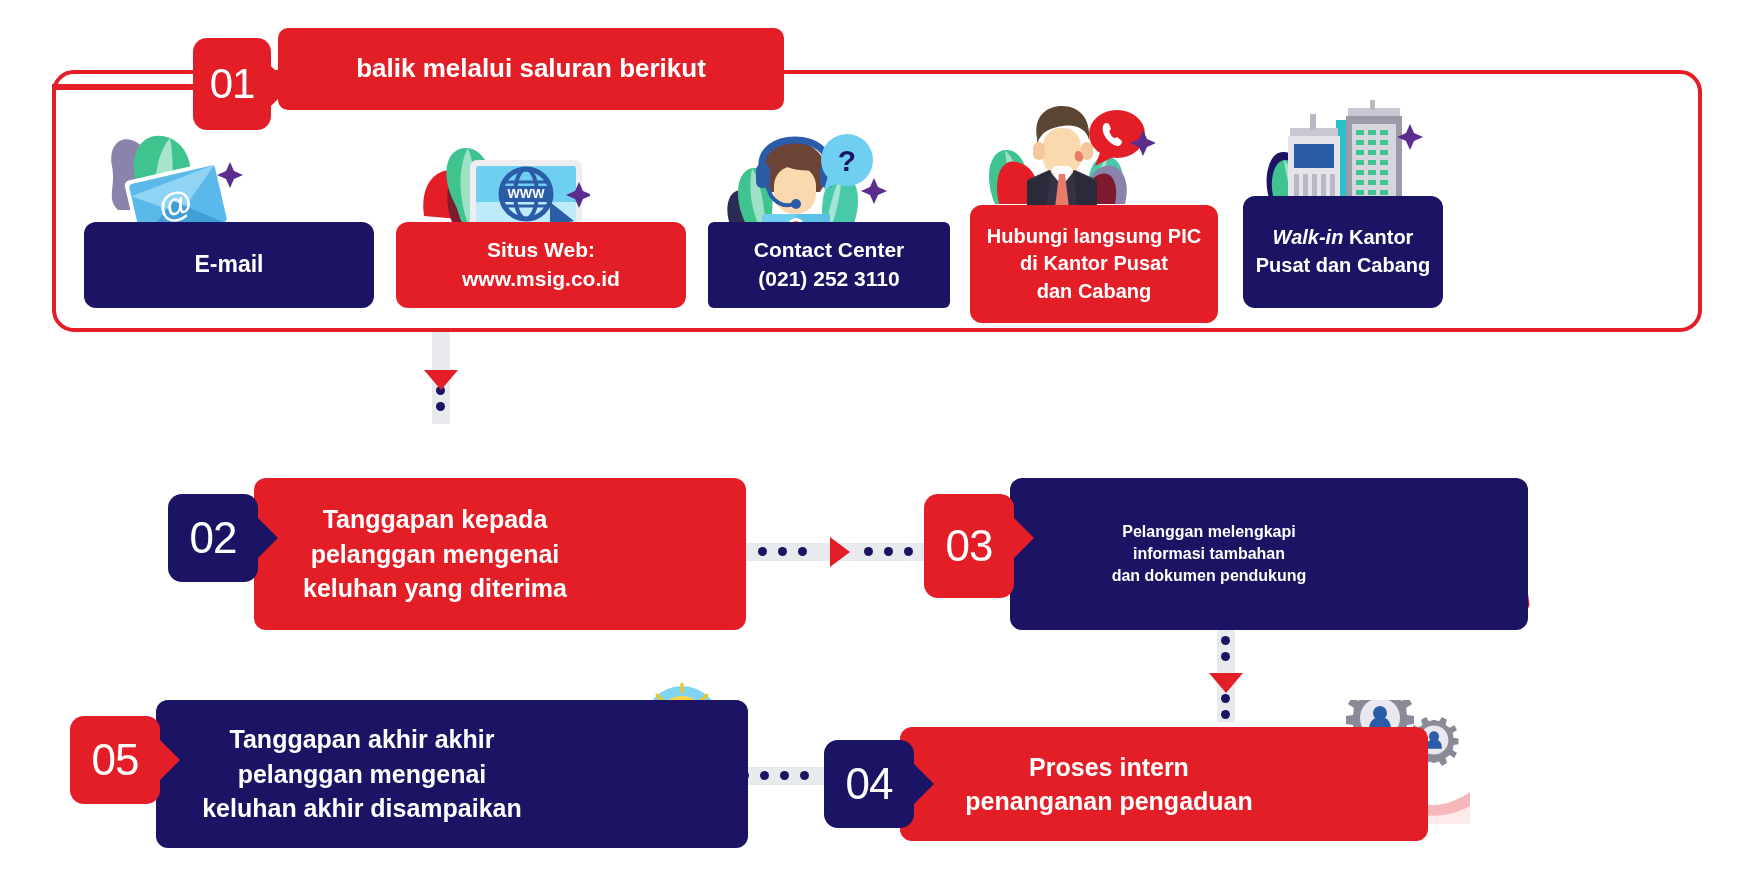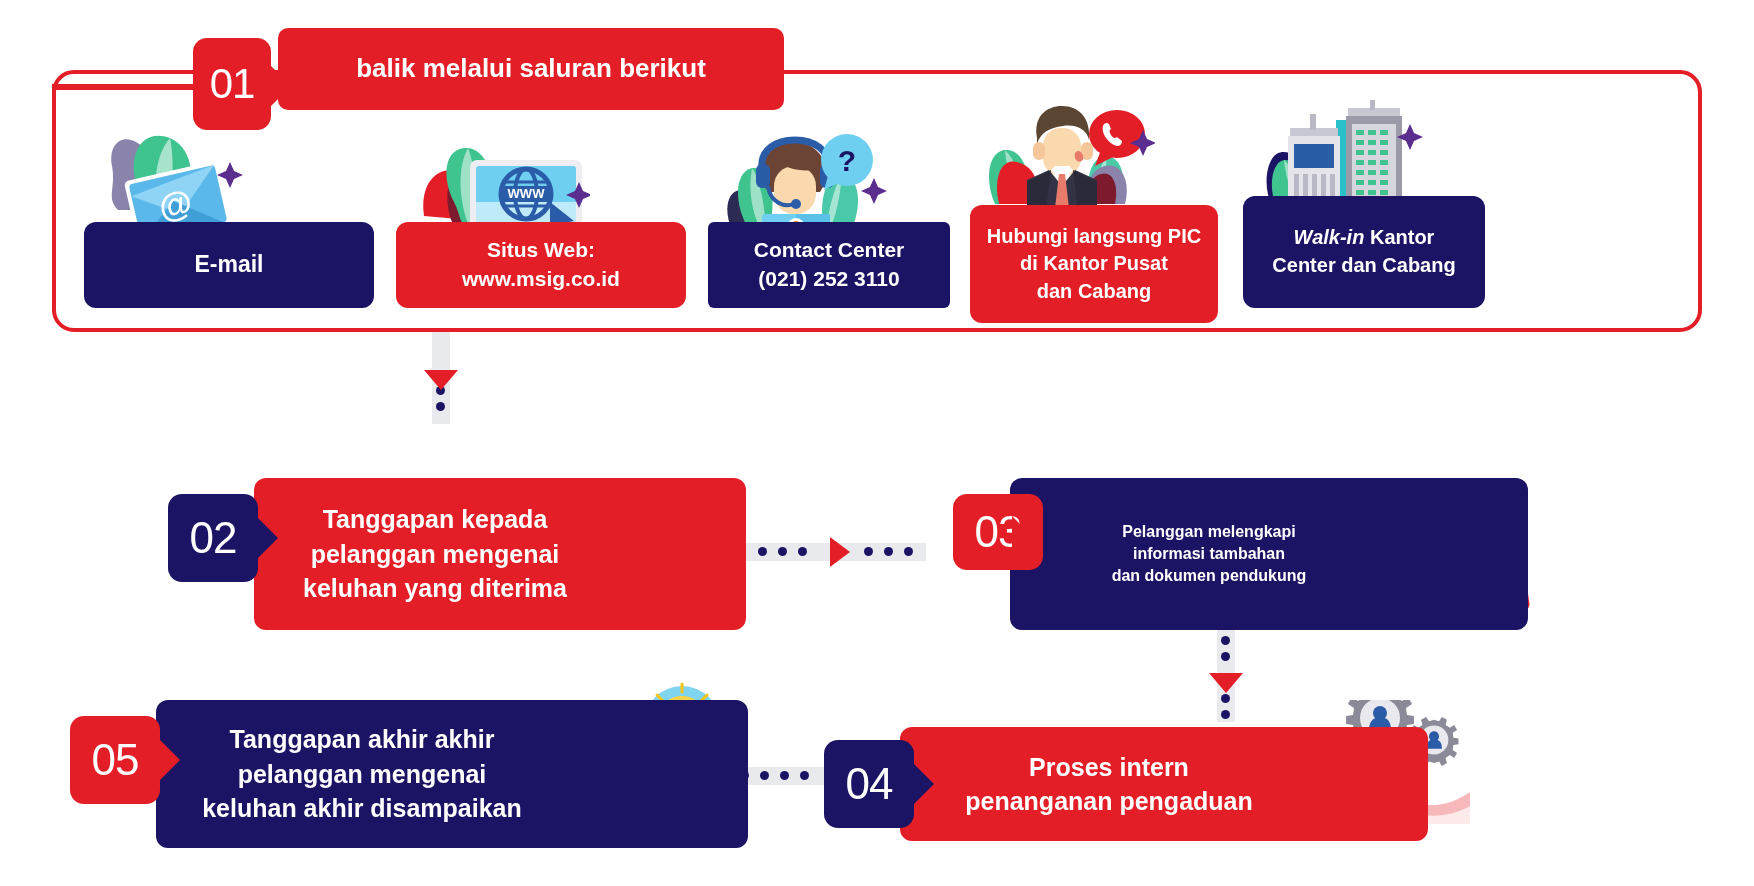--- a/index.html
+++ b/index.html
@@ -254,26 +254,26 @@
           <rect x="132" y="80" width="8" height="5"></rect>
         <rect x="108" y="90" width="8" height="5"></rect>
           <rect x="120" y="90" width="8" height="5"></rect>
           <rect x="132" y="90" width="8" height="5"></rect>
       </g>
       <rect x="100" y="8" width="52" height="8" fill="#c8c8d2"></rect>
       <rect x="122" y="0" width="5" height="10" fill="#b9b9c6"></rect>
       <path d="M168 28 L172 37 L181 41 L172 45 L168 54 L164 45 L155 41 L164 37 Z" fill="#5b2d8e" transform="translate(-6,-4)"></path>
     </svg>
   </div>
-  <div class="card navy" style="left:1243px; top:196px; width:242px; height:112px;">
+  <div class="card navy" style="left:1243px; top:196px; width:200px; height:112px;">
     <div class="txt" style="font-size:20px;">
       <div>
         <em>Walk-in</em><span> Kantor</span>
       </div>
-      <div>Center dan Cabang</div>
+      <div>Pusat dan Cabang</div>
     </div>
   </div>
 
   <div class="dot-track" style="left:432px; top:332px; width:18px; height:92px;">
     <span class="dot" style="left:4px; top:54px;"></span>
     <span class="dot" style="left:4px; top:70px;"></span>
   </div>
   <div class="tri tri-down" style="left:424px; top:370px;"></div>
 
   <div class="card red" style="left:254px; top:478px; width:492px; height:152px;">
@@ -336,21 +336,21 @@
         <path d="M30 72 L34 77 L42 65" fill="none" stroke="#37b34a" stroke-width="4" stroke-linecap="round"></path>
         <rect x="46" y="67" width="44" height="4" fill="#c2c2cc"></rect>
         <rect x="46" y="75" width="44" height="4" fill="#c2c2cc"></rect>
         <rect x="28" y="86" width="62" height="5" fill="#b0b0bc"></rect>
         <rect x="28" y="96" width="28" height="18" fill="#d8d8e0"></rect>
         <rect x="62" y="96" width="28" height="18" fill="#d8d8e0"></rect>
         <rect x="28" y="120" width="62" height="5" fill="#c2c2cc"></rect>
       </g>
     </svg>
   </div>
-  <div class="num-badge red" style="left:953px; top:494px; width:90px; height:76px; font-size:44px;">
+  <div class="num-badge red" style="left:924px; top:494px; width:90px; height:104px; font-size:44px;">
     <span>03</span>
   </div>
   <div class="notch" style="left:1012px; top:516px; border-top:22px solid transparent; border-bottom:22px solid transparent; border-left:22px solid #e41e26; z-index:7;"></div>
 
   <div class="dot-track" style="left:1217px; top:630px; width:18px; height:92px;">
     <span class="dot" style="left:4px; top:6px;"></span>
     <span class="dot" style="left:4px; top:22px;"></span>
     <span class="dot" style="left:4px; top:64px;"></span>
     <span class="dot" style="left:4px; top:80px;"></span>
   </div>

